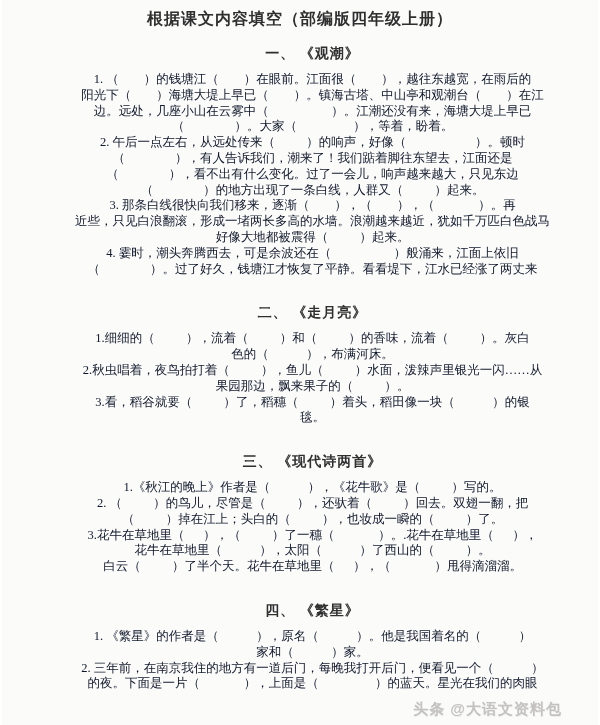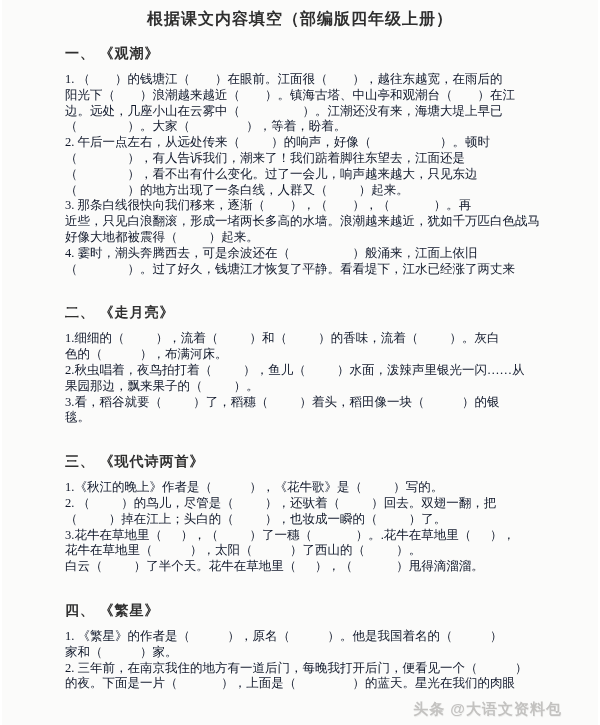--- a/index.html
+++ b/index.html
@@ -17,20 +17,21 @@
   .doc-title {
     text-align:center;
     font-weight:bold;
     font-size:16px;
     color:#2f2f2f;
     padding-top:9px;
     letter-spacing:1px;
   }
   .content {
     padding:0 38px 0 63px;
+    text-align:center;
   }
   .section-heading {
     font-weight:bold;
     font-size:14px;
     color:#2f2f2f;
     margin:27px 0 9px 0;
     letter-spacing:1px;
     white-space:pre;
   }
   .section-heading.first { margin-top:15px; }
@@ -56,21 +57,21 @@
 <body>
 
 <div class="page">
 
   <div class="doc-title">根据课文内容填空（部编版四年级上册）</div>
 
   <div class="content">
 
     <div class="section-heading first">一、 《观潮》</div>
     <div class="text-line">1. （        ）的钱塘江（        ）在眼前。江面很（        ），越往东越宽，在雨后的</div>
-    <div class="text-line">阳光下（        ）浪潮越来越近（        ）。镇海古塔、中山亭和观潮台（        ）在江</div>
+    <div class="text-line">阳光下（        ）海塘大堤上早已（        ）。镇海古塔、中山亭和观潮台（        ）在江</div>
     <div class="text-line">边。远处，几座小山在云雾中（                    ）。江潮还没有来，海塘大堤上早已</div>
     <div class="text-line">（                ）。大家（                  ），等着，盼着。</div>
     <div class="text-line">2. 午后一点左右，从远处传来（          ）的响声，好像（                      ）。顿时</div>
     <div class="text-line">（                ），有人告诉我们，潮来了！我们踮着脚往东望去，江面还是</div>
     <div class="text-line">（                ），看不出有什么变化。过了一会儿，响声越来越大，只见东边</div>
     <div class="text-line">（                ）的地方出现了一条白线，人群又（          ）起来。</div>
     <div class="text-line">3. 那条白线很快向我们移来，逐渐（        ），（        ），（              ）。再</div>
     <div class="text-line">近些，只见白浪翻滚，形成一堵两长多高的水墙。浪潮越来越近，犹如千万匹白色战马</div>
     <div class="text-line">好像大地都被震得（          ）起来。</div>
     <div class="text-line">4. 霎时，潮头奔腾西去，可是余波还在（                    ）般涌来，江面上依旧</div>

